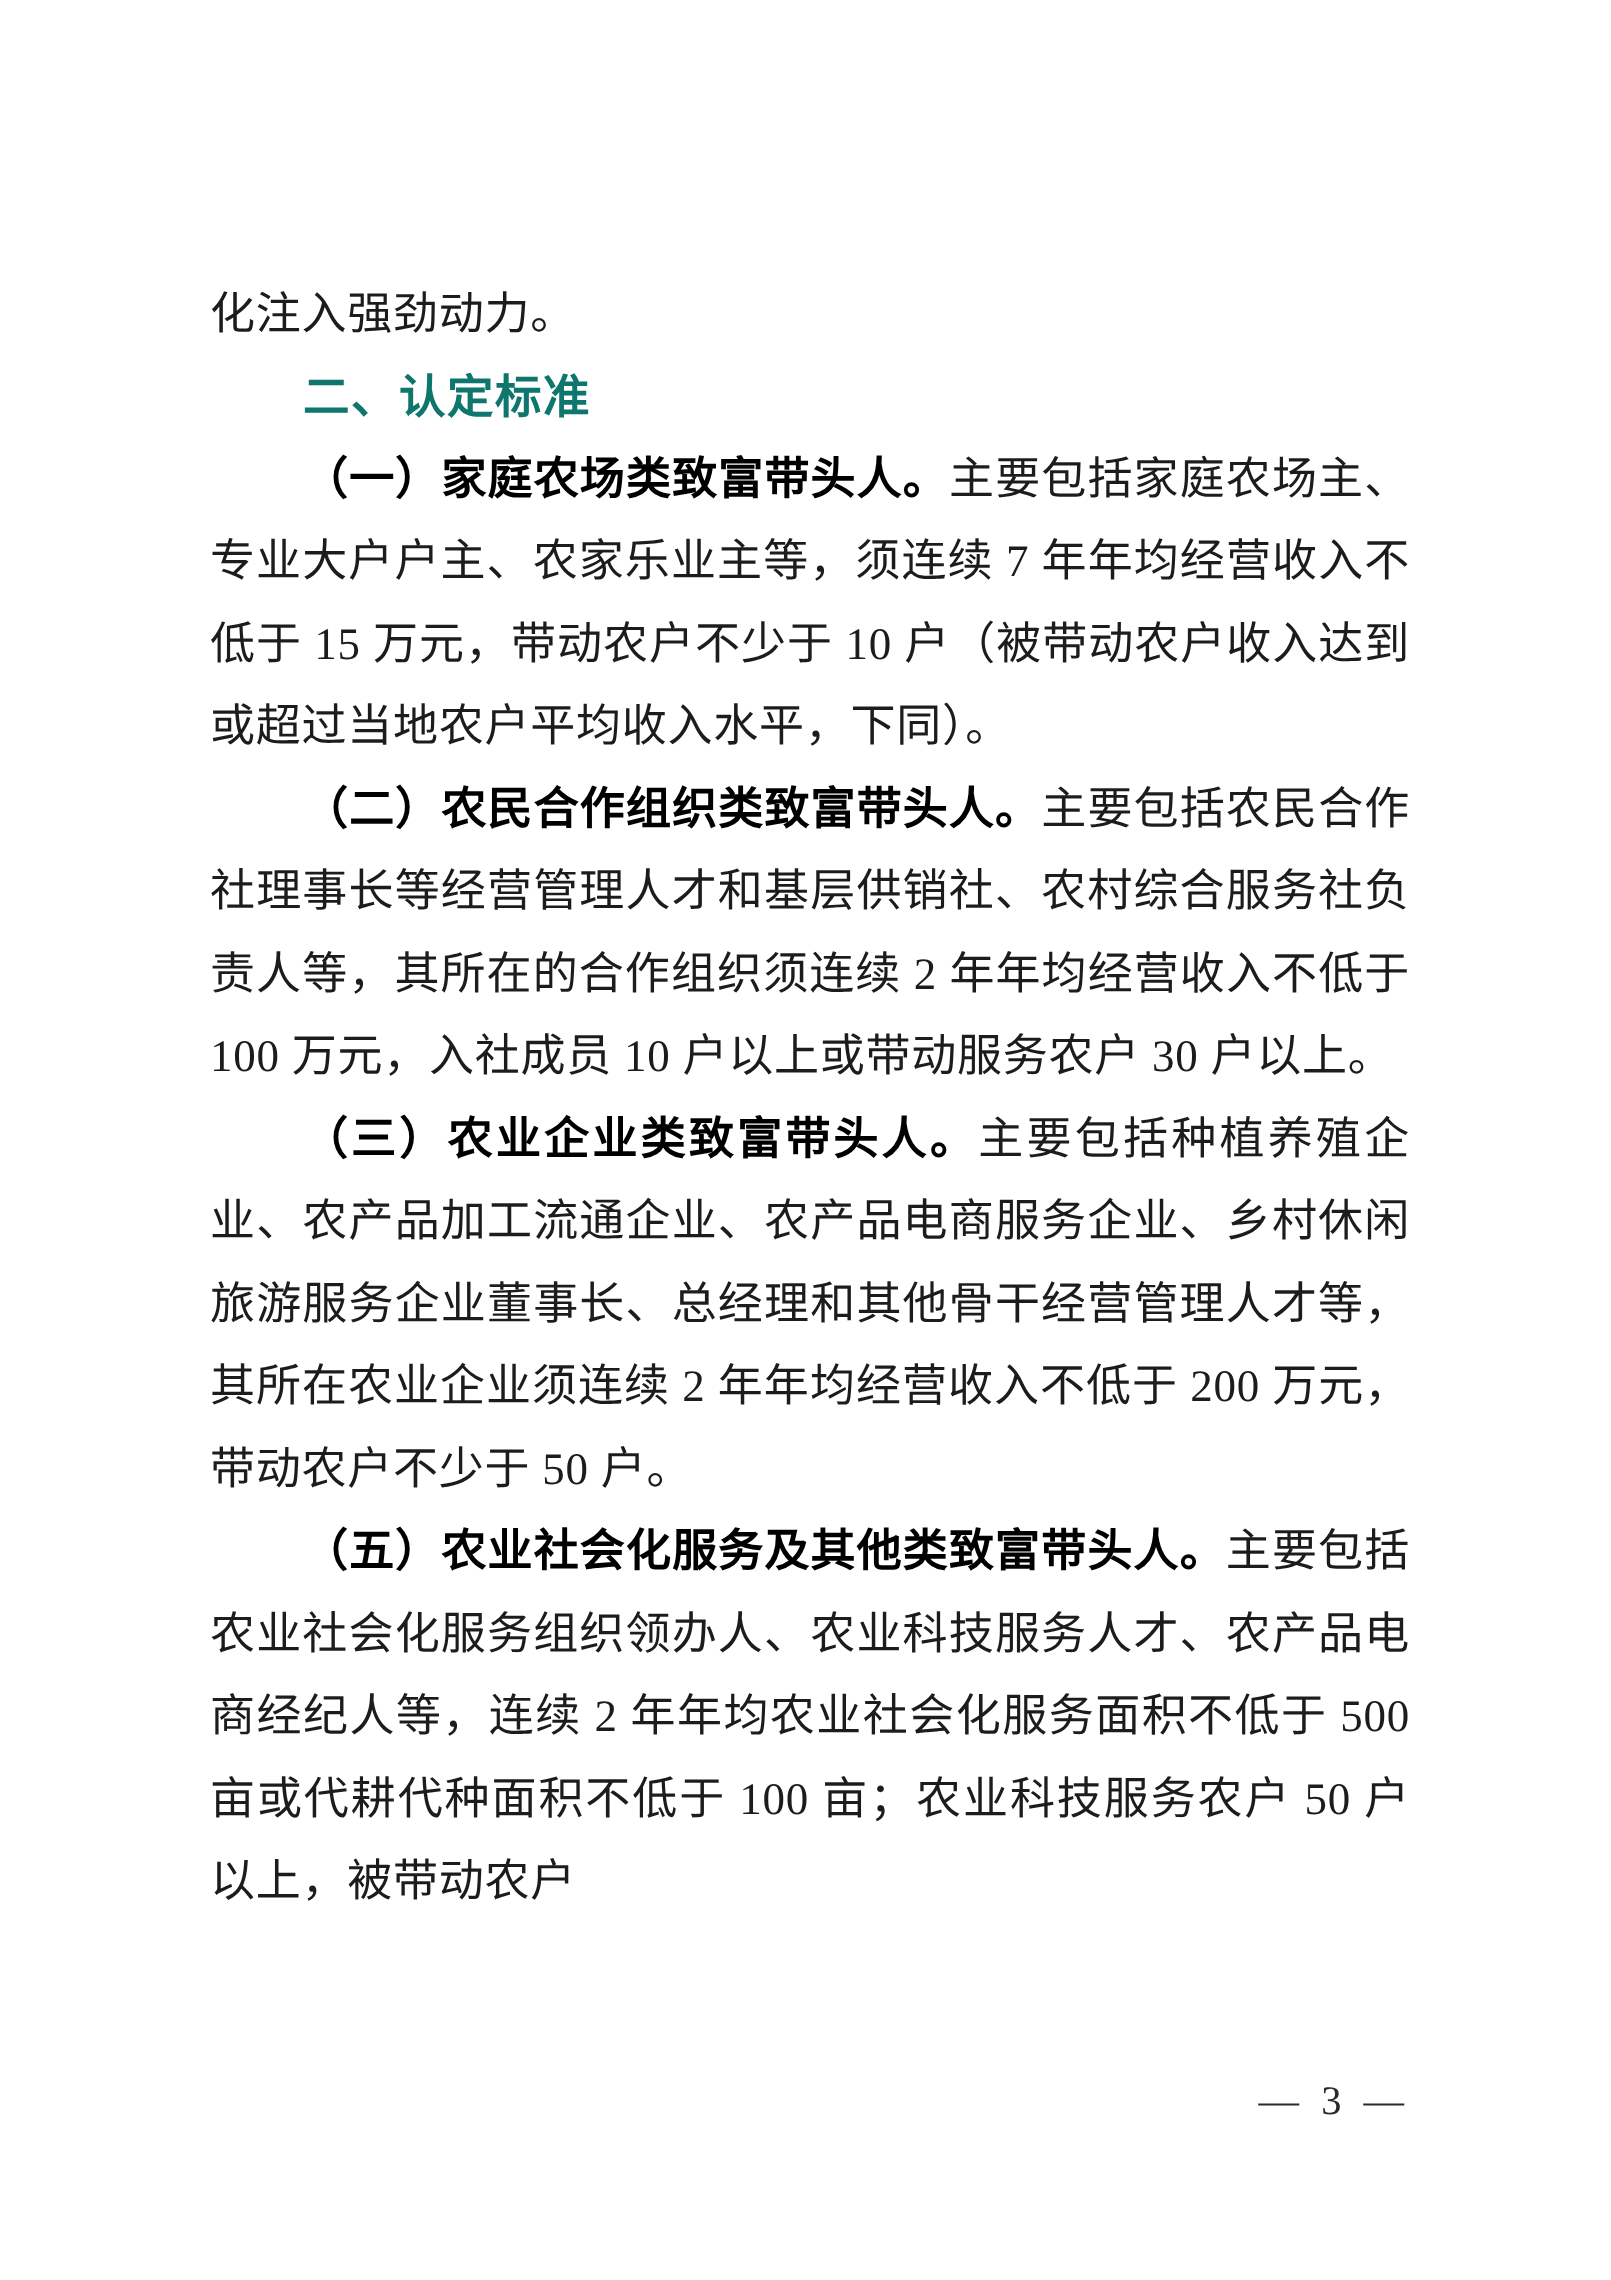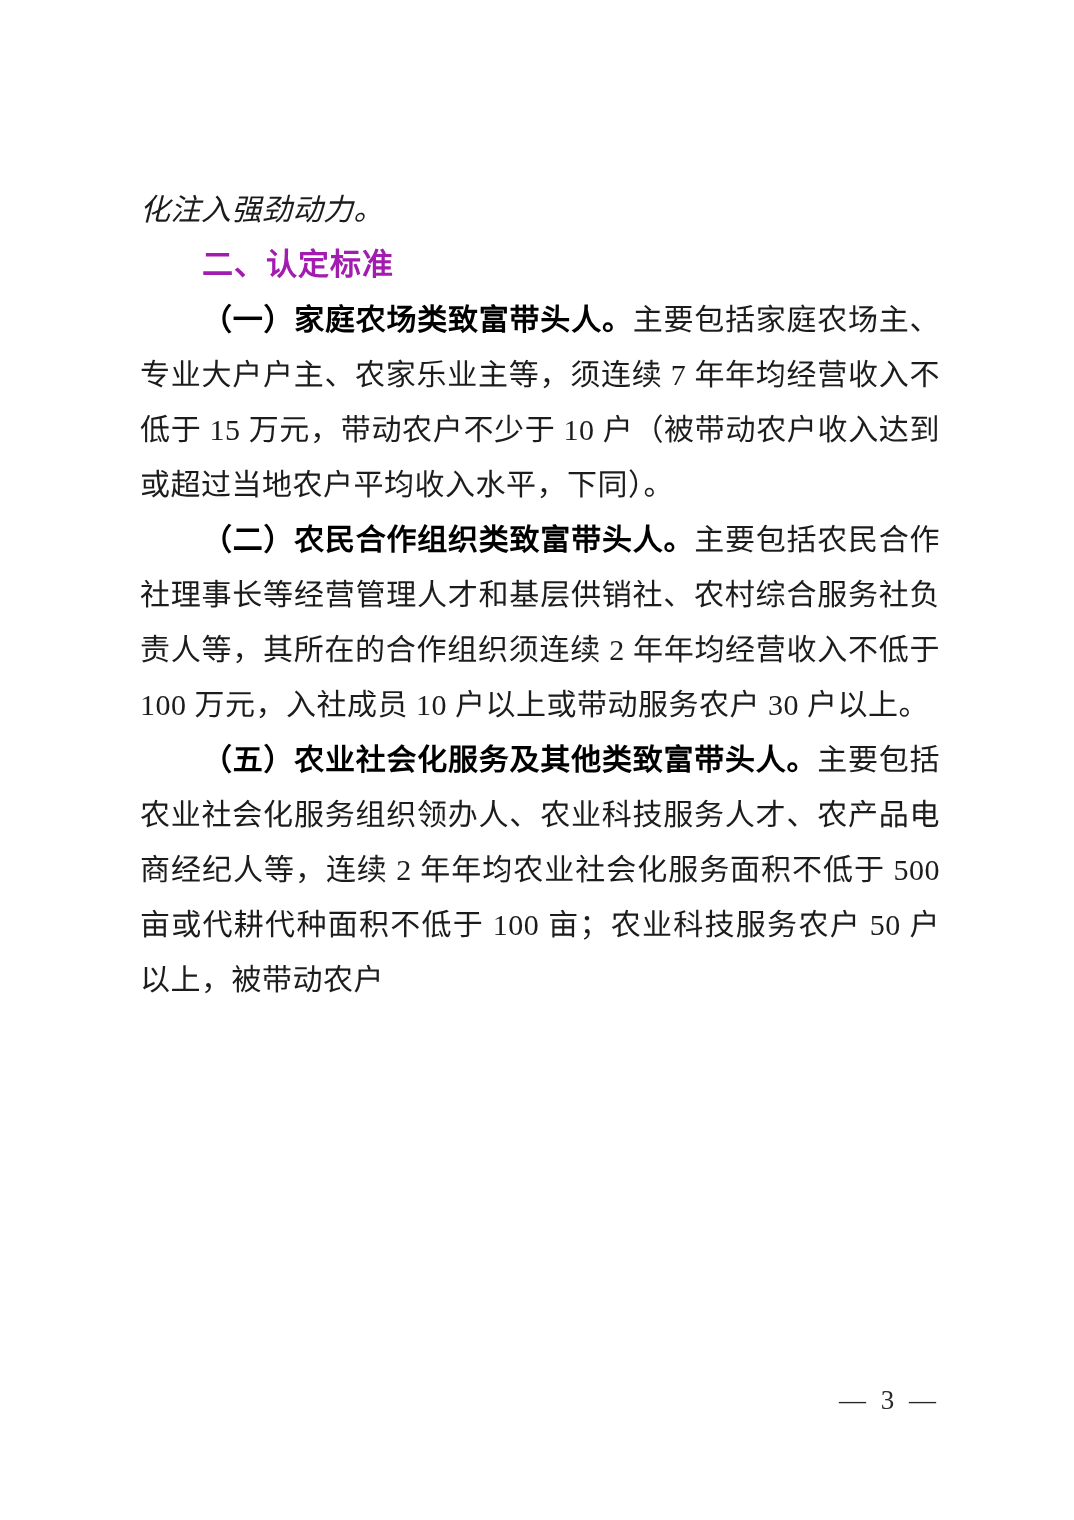--- a/index.html
+++ b/index.html
@@ -29,31 +29,30 @@
   }
   .text-block p {
     margin: 0;
     padding: 0;
   }
   .par {
     text-indent: 62px;
   }
   .no-indent {
     text-indent: 0;
-    font-style: italic;
   }
   .heading {
     margin: 0;
     text-indent: 62px;
     font-family: Liberation Sans, sans-serif;
     font-weight: 700;
     font-size: 31px;
     line-height: 55px;
     letter-spacing: 1px;
-    color: #a21caf;
+    color: #0f766e;
   }
   .lead {
     font-weight: 700;
     color: #000000;
   }
   .page-number {
     position: absolute;
     top: 1383px;
     right: 134px;
     font-family: "Liberation Serif", "DejaVu Serif", serif;
@@ -77,20 +76,23 @@
     <p class="heading">二、认定标准</p>
 
     <p class="par">
       <span class="lead">（一）家庭农场类致富带头人。</span><span>主要包括家庭农场主、专业大户户主、农家乐业主等，须连续 7 年年均经营收入不低于 15 万元，带动农户不少于 10 户（被带动农户收入达到或超过当地农户平均收入水平，下同）。</span>
     </p>
 
     <p class="par">
       <span class="lead">（二）农民合作组织类致富带头人。</span><span>主要包括农民合作社理事长等经营管理人才和基层供销社、农村综合服务社负责人等，其所在的合作组织须连续 2 年年均经营收入不低于 100 万元，入社成员 10 户以上或带动服务农户 30 户以上。</span>
     </p>
 
+    <p class="par">
+      <span class="lead">（三）农业企业类致富带头人。</span><span>主要包括种植养殖企业、农产品加工流通企业、农产品电商服务企业、乡村休闲旅游服务企业董事长、总经理和其他骨干经营管理人才等，其所在农业企业须连续 2 年年均经营收入不低于 200 万元，带动农户不少于 50 户。</span>
+    </p>
 
 
     <p class="par">
       <span class="lead">（五）农业社会化服务及其他类致富带头人。</span><span>主要包括农业社会化服务组织领办人、农业科技服务人才、农产品电商经纪人等，连续 2 年年均农业社会化服务面积不低于 500 亩或代耕代种面积不低于 100 亩；农业科技服务农户 50 户以上，被带动农户</span>
     </p>
 
   </div>
 
   <div class="page-number">— 3 —</div>
 </div>

